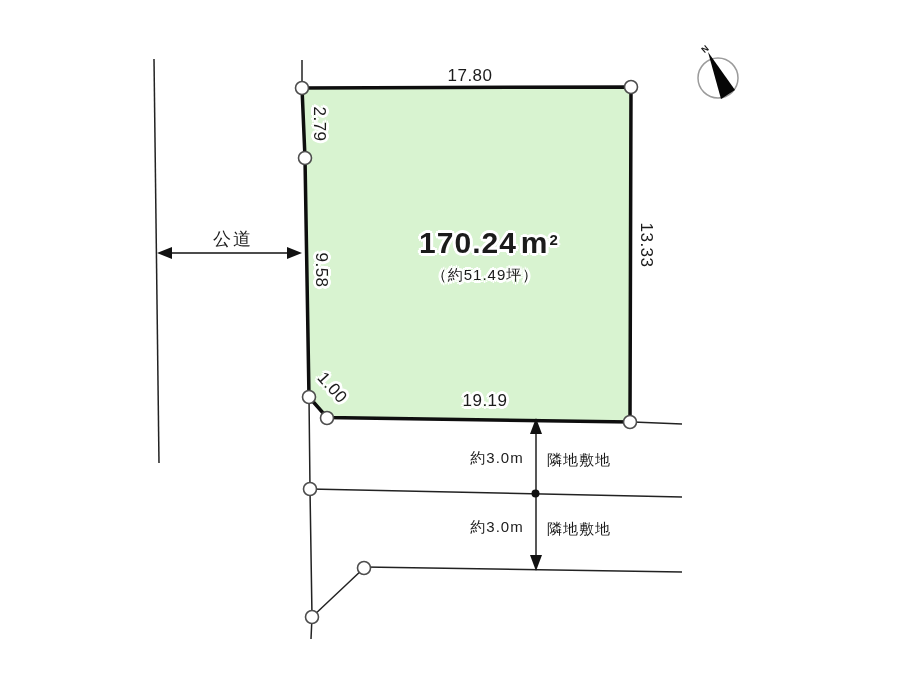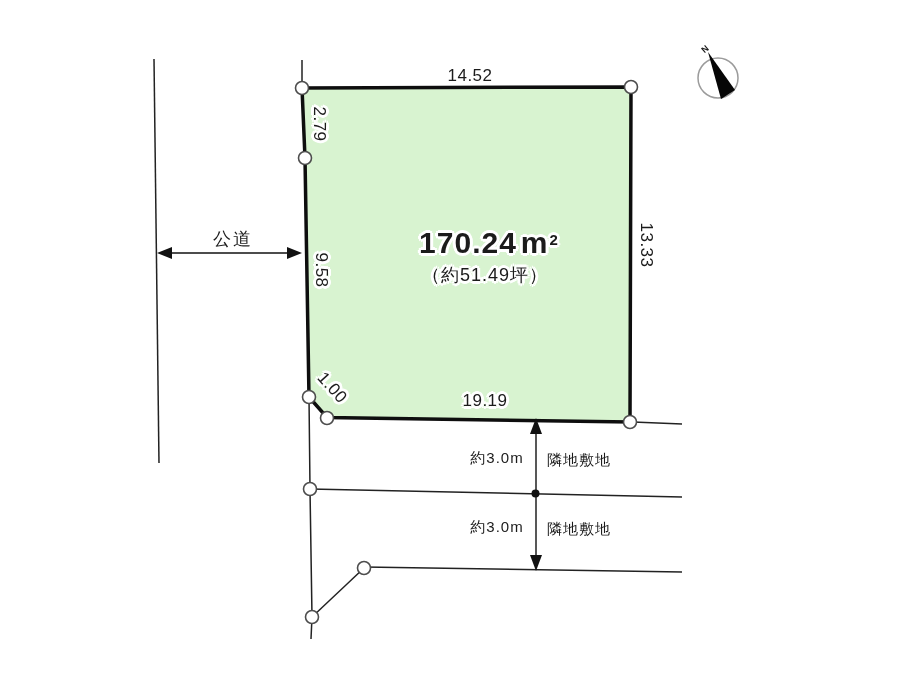--- a/index.html
+++ b/index.html
@@ -14,21 +14,21 @@
     text-shadow:-2px -2px 0 #fff,2px -2px 0 #fff,-2px 2px 0 #fff,2px 2px 0 #fff,
                  0 -2px 0 #fff,0 2px 0 #fff,-2px 0 0 #fff,2px 0 0 #fff,
                  -3px 0 0 #fff,3px 0 0 #fff,0 3px 0 #fff,0 -3px 0 #fff;
   }
   .dim{font-size:17px;letter-spacing:0.5px;}
   .rot90{transform:translate(-50%,-50%) rotate(90deg);}
   .rot48{transform:translate(-50%,-50%) rotate(48deg);}
   .area-line1{font-size:30px;letter-spacing:1px;}
   .area-line1 .unit{margin-left:4px;}
   .area-line1 sup{font-size:15px;vertical-align:8px;margin-left:1px;}
-  .area-line2{font-size:18px;letter-spacing:1px;}
+  .area-line2{font-size:15px;letter-spacing:1px;}
   .road-txt{font-size:18px;letter-spacing:2px;}
   .nbr-txt{font-size:15px;letter-spacing:1px;}
   .compass-n{font-size:9px;font-weight:bold;transform:translate(-50%,-50%) rotate(-40deg);text-shadow:none;}
 </style>
 </head>
 <body>
 
 <div id="canvas">
 
   <svg id="geometry" width="900" height="675" viewBox="0 0 900 675">
@@ -67,21 +67,21 @@
       <circle cx="312" cy="617" r="6.5"></circle>
       <circle cx="364" cy="568" r="6.5"></circle>
     </g>
 
     <g>
       <circle cx="718" cy="78" r="20" fill="#ffffff" stroke="#9b9b9b" stroke-width="1.5"></circle>
       <polygon points="708,52 735,90 721,99" fill="#060606"></polygon>
     </g>
   </svg>
 
-  <div class="lbl dim" style="left:470px;top:76px;">14.52</div>
+  <div class="lbl dim" style="left:470px;top:76px;">17.80</div>
   <div class="lbl dim rot90" style="left:319px;top:124px;">2.79</div>
   <div class="lbl dim rot90" style="left:321px;top:270px;">9.58</div>
   <div class="lbl dim rot48" style="left:332px;top:388px;">1.00</div>
   <div class="lbl dim" style="left:485px;top:401px;">19.19</div>
   <div class="lbl dim rot90" style="left:646px;top:245px;">13.33</div>
 
   <div class="lbl area-line1" style="left:489px;top:243px;font-weight:bold;">
     <span>170.24</span><span class="unit">m</span><sup>2</sup>
   </div>
   <div class="lbl area-line2" style="left:485px;top:275px;">（約51.49坪）</div>

